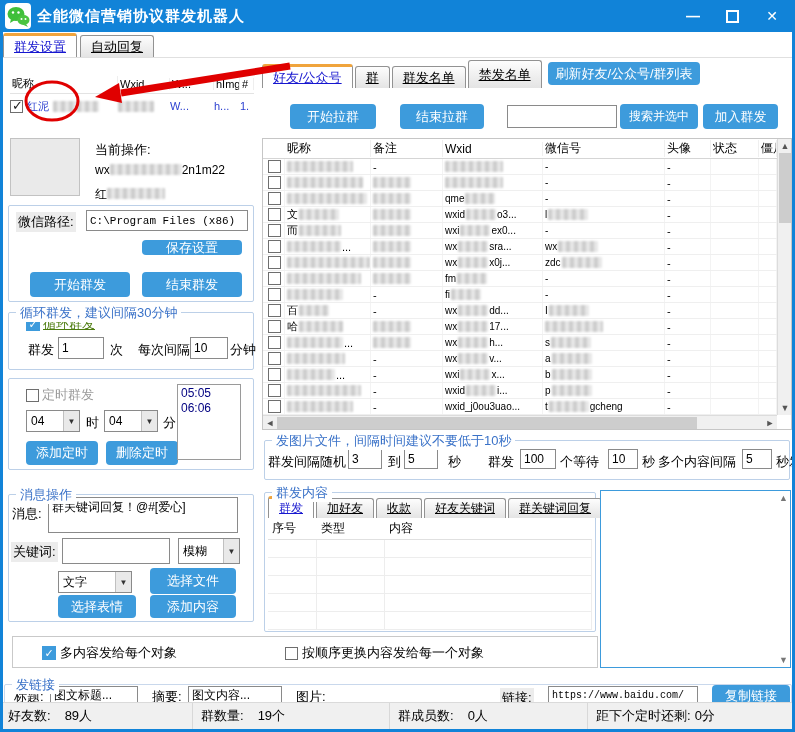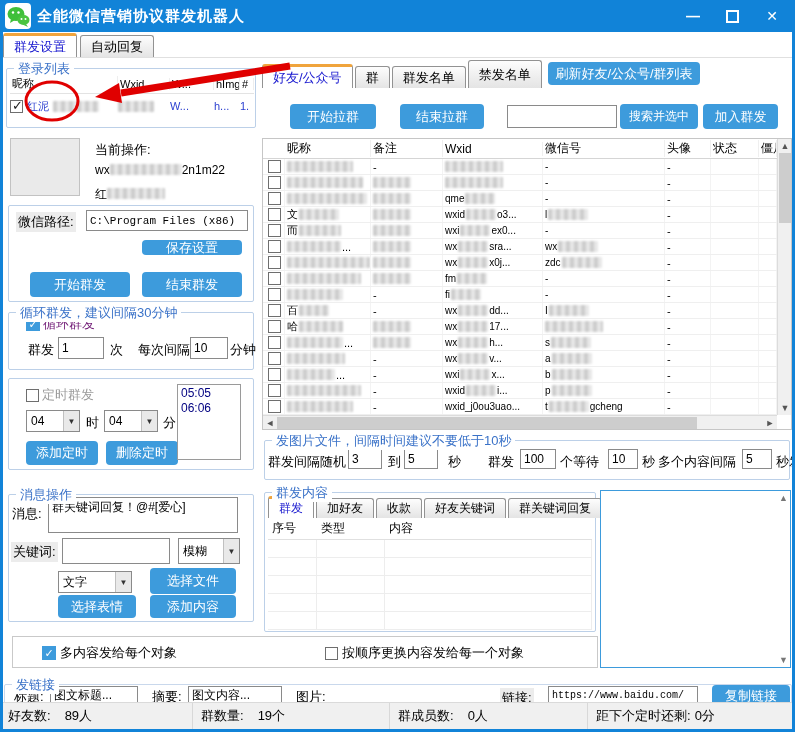--- a/index.html
+++ b/index.html
@@ -11,21 +11,21 @@
   .title { color:#fff; font-size:15px; font-weight:bold; margin-left:6px; letter-spacing:1px; }
   .winctrls { position:absolute; right:14px; top:0; height:32px; display:flex; align-items:center; gap:24px; }
   .wbtn { color:#fff; font-size:14px; width:18px; height:18px; display:flex; align-items:center; justify-content:center; cursor:pointer; font-weight:bold; }
   .edge-l { position:absolute; left:0; top:32px; bottom:0; width:3px; background:#1183d8; z-index:4; }
   .edge-r { position:absolute; right:0; top:32px; bottom:0; width:3px; background:#1183d8; z-index:4; }
   .edge-b { position:absolute; left:0; right:0; bottom:0; height:3px; background:#1183d8; z-index:4; }
 
   
   .tab { display:flex; align-items:center; justify-content:center; font-size:13px; color:#000;
          background:linear-gradient(#fdfdfd,#e4e4e4); border:1px solid #929292; border-bottom:none;
-         border-radius:3px 3px 0 0; padding:0 10px; cursor:pointer; white-space:nowrap; }
+         border-radius:3px 3px 0 0; padding:0 10px; cursor:pointer; white-space:nowrap;text-decoration:underline; }
   .tab.active { background:#fff; color:#1717cf; border-top:3px solid #f0a43c; }
   .maintabs { position:absolute; left:3px; top:33px; height:24px; display:flex; gap:3px; align-items:flex-end; z-index:3; }
   .maintabs .tab { height:24px; }
   .maintabs .tab:not(.active){ height:22px; }
   .tabline { position:absolute; left:0; right:0; top:57px; height:1px; background:#e0e0e0; }
 
   
   .group { position:absolute; border:1px solid #bcd0e8; border-radius:2px; background:#fff; }
   .gtitle { position:absolute; top:-9px; left:7px; background:#fff; color:#3a72c8; font-size:13px; padding:0 4px; white-space:nowrap; z-index:2; }
   .btn { position:absolute; background:#3d9bdc; color:#fff; font-size:13px; display:flex; align-items:center; justify-content:center; border-radius:4px; cursor:pointer; border:none; }
@@ -34,21 +34,21 @@
   .sel { position:absolute; border:1px solid #8a8a8a; background:#fff; font-size:12px; display:flex; align-items:center; padding-left:4px; cursor:pointer; }
   .sel .arr { margin-left:auto; width:16px; align-self:stretch; background:#e9e9e9; border-left:1px solid #c0c0c0; display:flex; align-items:center; justify-content:center; font-size:8px; color:#333; }
   .cb { display:inline-block; width:13px; height:13px; border:1px solid #6e6e6e; background:#fff; position:relative; flex:none; cursor:pointer; }
   .cb.dark::after { content:"✓"; position:absolute; left:1px; top:-3px; font-size:13px; color:#1a1a1a; font-weight:bold; }
   .cbblue { display:inline-flex; width:14px; height:14px; background:#3d9bdc; color:#fff; align-items:center; justify-content:center; font-size:11px; font-weight:bold; flex:none; cursor:pointer; }
   .blur { display:inline-block; height:11px; vertical-align:-1px; border-radius:1px;
           background: repeating-linear-gradient(90deg, rgba(203,203,203,.95) 0 4px, rgba(231,231,231,.95) 4px 8px),
                       repeating-linear-gradient(0deg, #dadada 0 4px, #eeeeee 4px 8px);
           filter:blur(1px); }
   .lbl { position:absolute; font-size:13px; color:#000; white-space:nowrap; }
-  .muted { color:#701a75; }
+  .muted { color:#4d7c0f;text-decoration:underline; }
   .grey { color:#9b9b9b; }
 
   
   .ltable { position:absolute; left:10px; top:74px; width:244px; height:46px; font-size:11px; }
   .lhead, .lrow { display:grid; grid-template-columns:108px 52px 44px 26px 14px; align-items:center; height:20px; }
   .lhead { border-bottom:1px solid #e3e3e3; color:#000; }
   .lhead span { border-right:1px solid #eee; padding-left:2px; overflow:hidden; }
   .lrow { color:#2b3fd0; height:24px; }
   .lrow .c1 { display:flex; align-items:center; gap:4px; }
 
@@ -117,23 +117,20 @@
   <div class="edge-l"></div>
   <div class="edge-r"></div>
   <div class="edge-b"></div>
 
   <div class="maintabs">
     <div class="tab active">群发设置</div>
     <div class="tab">自动回复</div>
   </div>
   <div class="tabline"></div>
 
-  <div class="group" style="left:6px;top:68px;width:250px;height:60px;">
-    <span class="gtitle">登录列表</span>
-  </div>
   <div class="ltable">
     <div class="lhead">
         <span>昵称</span>
         <span>Wxid</span>
         <span>W...</span>
         <span>hImg</span>
         <span>#</span>
       </div>
     <div class="lrow">
       <span class="c1">
@@ -683,21 +680,21 @@
   <div class="bluebox">
     <span class="up">▲</span>
     <span class="down">▼</span>
   </div>
 
   <div style="position:absolute;left:12px;top:636px;width:586px;height:32px;border:1px solid #c9c9c9;"></div>
   <span style="position:absolute;left:42px;top:644px;display:flex;align-items:center;gap:4px;font-size:13px;">
     <span class="cbblue">✓</span>
     <span>多内容发给每个对象</span>
   </span>
-  <span style="position:absolute;left:285px;top:644px;display:flex;align-items:center;gap:4px;font-size:13px;margin-left:40px;">
+  <span style="position:absolute;left:285px;top:644px;display:flex;align-items:center;gap:4px;font-size:13px;">
     <span class="cb"></span>
     <span>按顺序更换内容发给每一个对象</span>
   </span>
 
   <div class="group" style="left:4px;top:684px;width:788px;height:24px;border-color:#c9d8ec;">
     <span class="gtitle">发链接</span>
   </div>
   <span class="lbl" style="left:14px;top:688px;">标题:</span>
   <div class="inp" style="left:50px;top:686px;width:88px;height:19px;">图文标题...</div>
   <span class="lbl" style="left:152px;top:688px;">摘要:</span>

